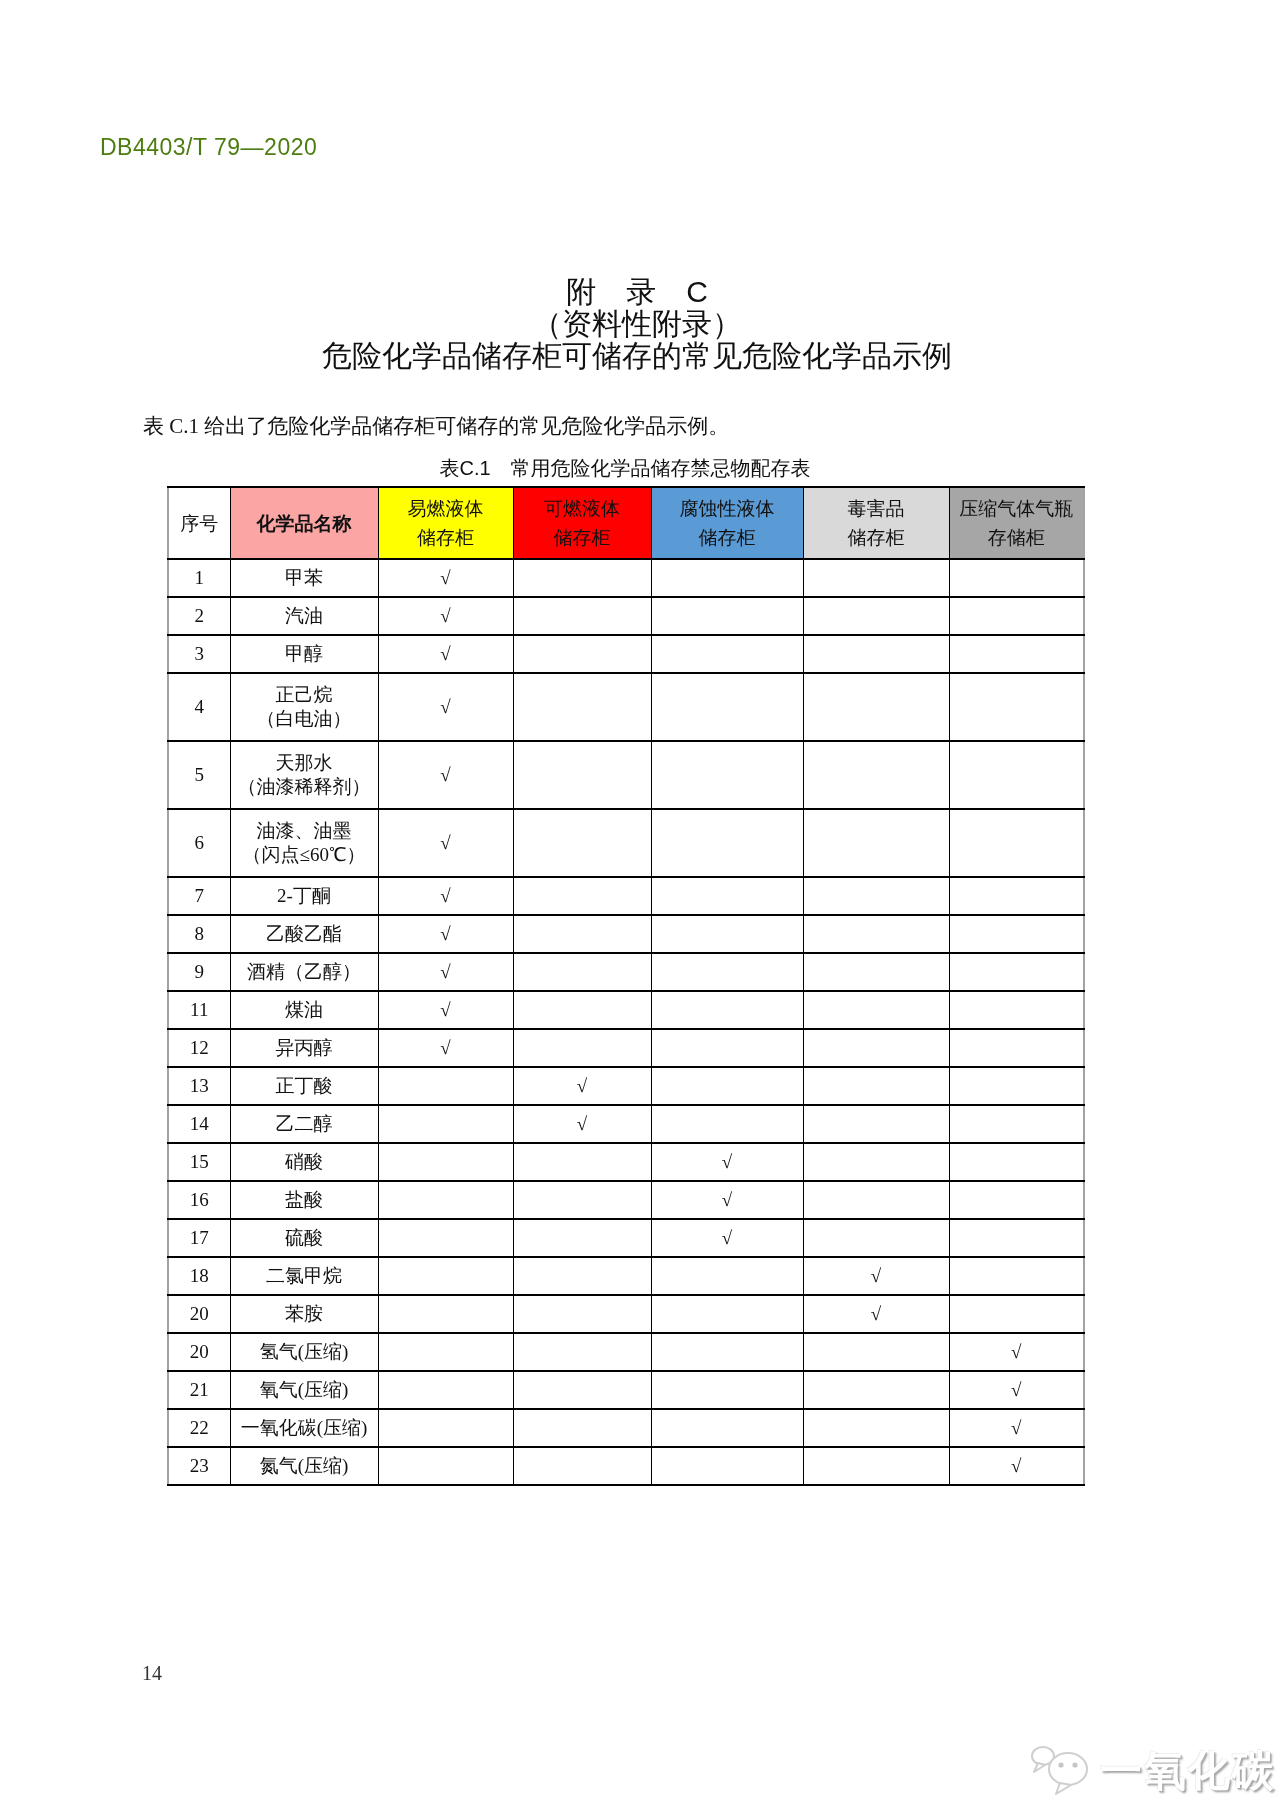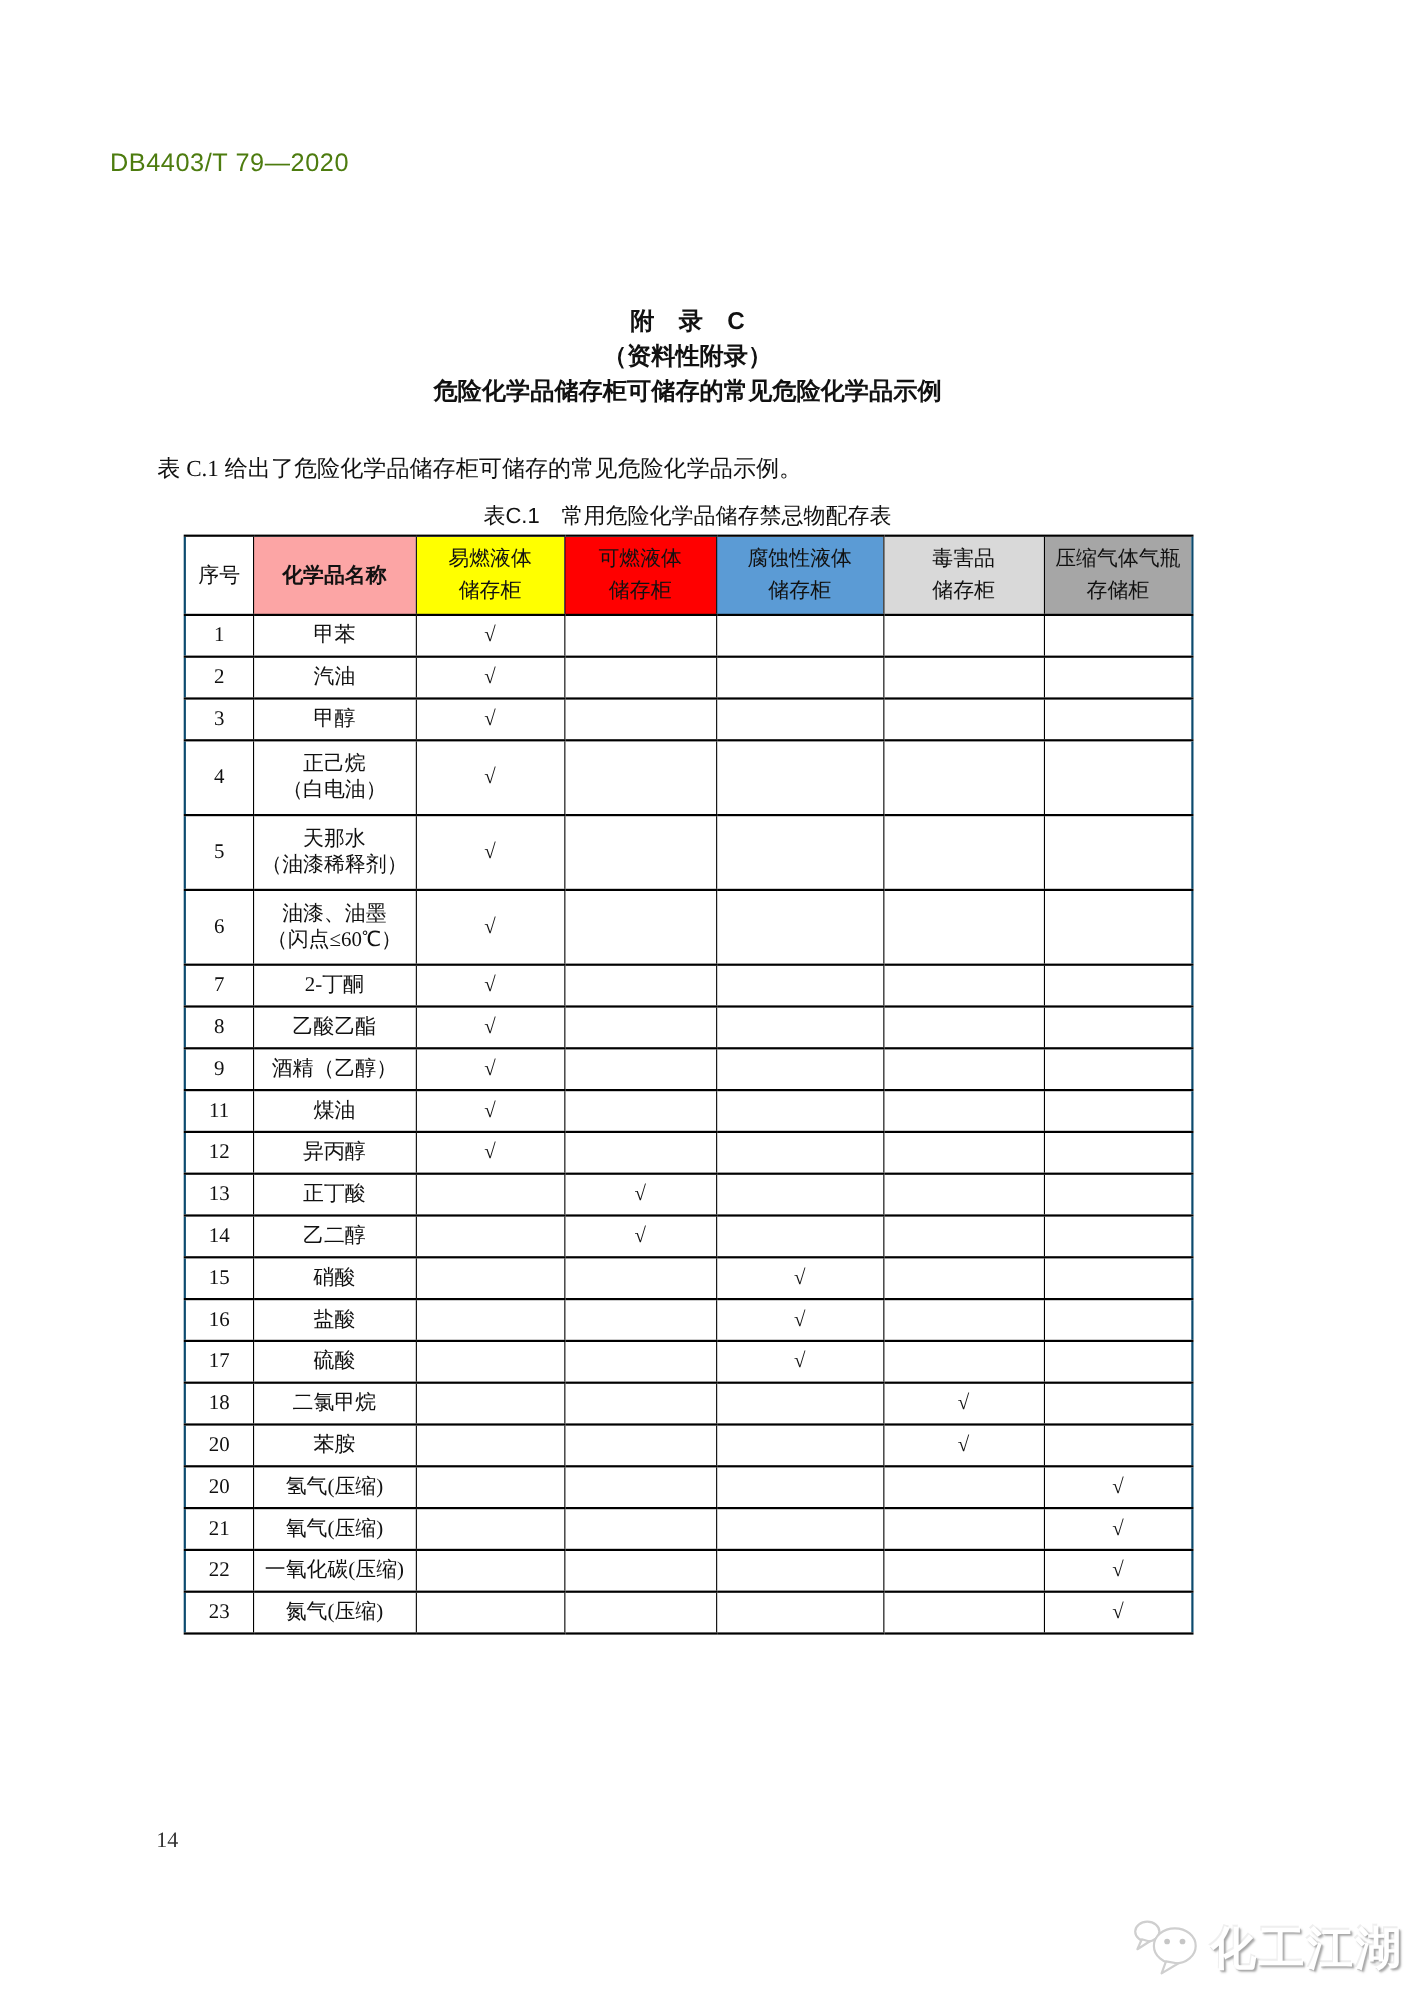--- a/index.html
+++ b/index.html
@@ -13,24 +13,24 @@
   }
   .page { position: absolute; inset: 0; background: #ffffff; }
 
   .doc-code {
     position: absolute; left: 100px; top: 134px;
     font-family: "Liberation Sans", sans-serif;
     font-size: 23px; color: #4d7c0f; letter-spacing: 0.5px;
   }
 
   .title-block {
-    position: absolute; left: 0; top: 276px; width: 1250px;
+    position: absolute; left: 12px; top: 276px; width: 1250px;
     text-align: center;
     font-family: "Liberation Sans", sans-serif;
-    font-weight: bold; font-size: 22px; line-height: 32px; color: #111;
+    font-weight: normal; font-size: 30px; line-height: 32px; color: #111;
   }
 
   .intro {
     position: absolute; left: 100px; top: 412px; width: 1060px;
     font-size: 21px; text-indent: 43px; color: #111;
   }
 
   .table-caption {
     position: absolute; left: 167px; top: 455px; width: 916px;
     text-align: center;
@@ -42,21 +42,21 @@
     position: absolute; left: 167px; top: 486px; width: 916px;
     border-collapse: collapse; table-layout: fixed;
     font-size: 19px; color: #111;
   }
   table.storage th, table.storage td {
     border-left: 1px solid #000; border-right: 1px solid #000;
     border-top: 2px solid #000; border-bottom: 2px solid #000;
     text-align: center; vertical-align: middle;
     padding: 0 2px; overflow: hidden; white-space: nowrap;
   }
-  table.storage { border: 2px solid #0c4a6e; }
+  table.storage { border: 2px solid #a3a3a3; }
   table.storage thead th { height: 72px; font-weight: normal; line-height: 29px; }
   table.storage tbody tr { height: 38px; }
   table.storage tbody tr.tall { height: 68px; line-height: 29px; }
   table.storage tbody td { line-height: 24px; }
 
   .page-number {
     position: absolute; left: 142px; top: 1662px;
     font-size: 20px; color: #333;
   }
 
@@ -315,16 +315,16 @@
 
   <div class="watermark">
     <svg width="68" height="58" viewBox="0 0 68 58" aria-hidden="true">
       <ellipse cx="15" cy="14" rx="11" ry="9" fill="#ffffff" stroke="#cfcfcf" stroke-width="2"></ellipse>
       <path d="M10 21 L6 30 L17 23 Z" fill="#ffffff" stroke="#cfcfcf" stroke-width="2" stroke-linejoin="round"></path>
       <ellipse cx="40" cy="27" rx="19" ry="16" fill="#ffffff" stroke="#cfcfcf" stroke-width="2"></ellipse>
       <path d="M32 41 L28 52 L43 43 Z" fill="#ffffff" stroke="#cfcfcf" stroke-width="2" stroke-linejoin="round"></path>
       <circle cx="33" cy="23" r="2.6" fill="#c6c6c6"></circle>
       <circle cx="47" cy="23" r="2.6" fill="#c6c6c6"></circle>
     </svg>
-    <span class="wm-text">化工江湖</span>
+    <span class="wm-text">一氧化碳</span>
   </div>
 
 </div>
 
 </body></html>

